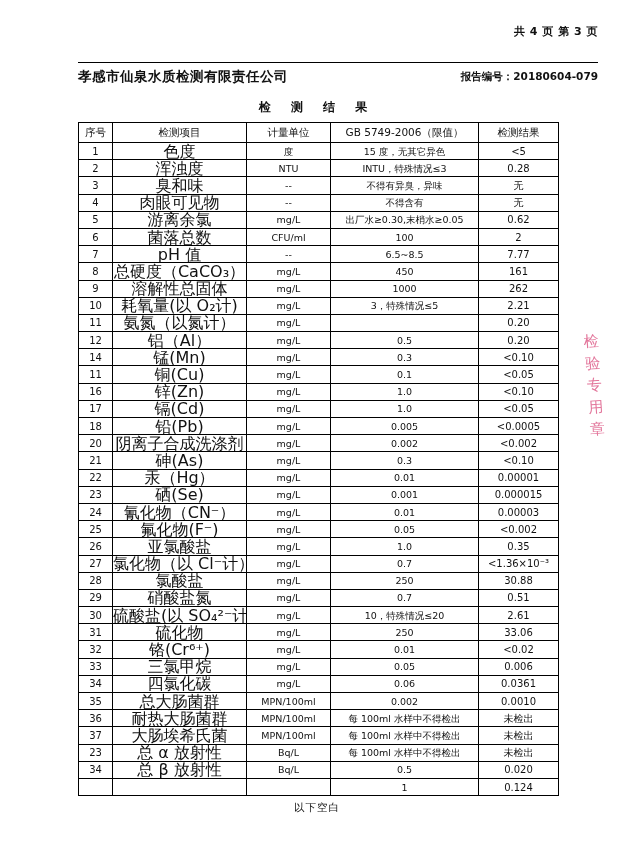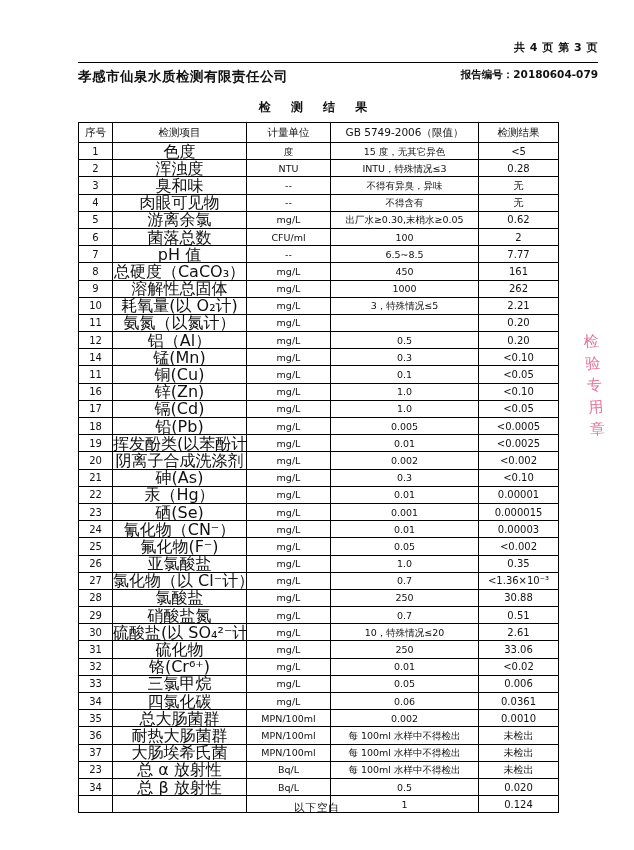--- a/index.html
+++ b/index.html
@@ -17,40 +17,40 @@
   }
   .page {
     position: relative;
     width: 634px;
     height: 850px;
     box-sizing: border-box;
     padding: 0;
   }
   .page-num {
     position: absolute;
-    top: 40px;
+    top: 24px;
     right: 36px;
     font-size: 11px;
     font-weight: bold;
     letter-spacing: 0.5px;
   }
   .header-rule {
     position: absolute;
     top: 62px;
     left: 78px;
     right: 36px;
     border-top: 1.5px solid #000;
   }
   .company-row {
     position: absolute;
     top: 68px;
     left: 78px;
     right: 36px;
     display: flex;
-    align-items: flex-start;
+    align-items: center;
     justify-content: space-between;
   }
   .company-name {
     font-size: 13.5px;
     font-weight: bold;
     letter-spacing: 0.5px;
     font-family: "DejaVu Serif", "Liberation Serif", serif;
   }
   .report-no {
     font-size: 10.5px;
@@ -273,27 +273,20 @@
           <td class="cell-res">&lt;0.05</td>
         </tr>
         <tr>
           <td class="cell-no">18</td>
           <td class="cell-item">铅(Pb)</td>
           <td class="cell-unit">mg/L</td>
           <td class="cell-std">0.005</td>
           <td class="cell-res">&lt;0.0005</td>
         </tr>
         <tr>
-          <td class="cell-no">19</td>
-          <td class="cell-item">挥发酚类(以苯酚计)</td>
-          <td class="cell-unit">mg/L</td>
-          <td class="cell-std">0.01</td>
-          <td class="cell-res">&lt;0.0025</td>
-        </tr>
-        <tr>
           <td class="cell-no">20</td>
           <td class="cell-item">阴离子合成洗涤剂</td>
           <td class="cell-unit">mg/L</td>
           <td class="cell-std">0.002</td>
           <td class="cell-res">&lt;0.002</td>
         </tr>
         <tr>
           <td class="cell-no">21</td>
           <td class="cell-item">砷(As)</td>
           <td class="cell-unit">mg/L</td>

